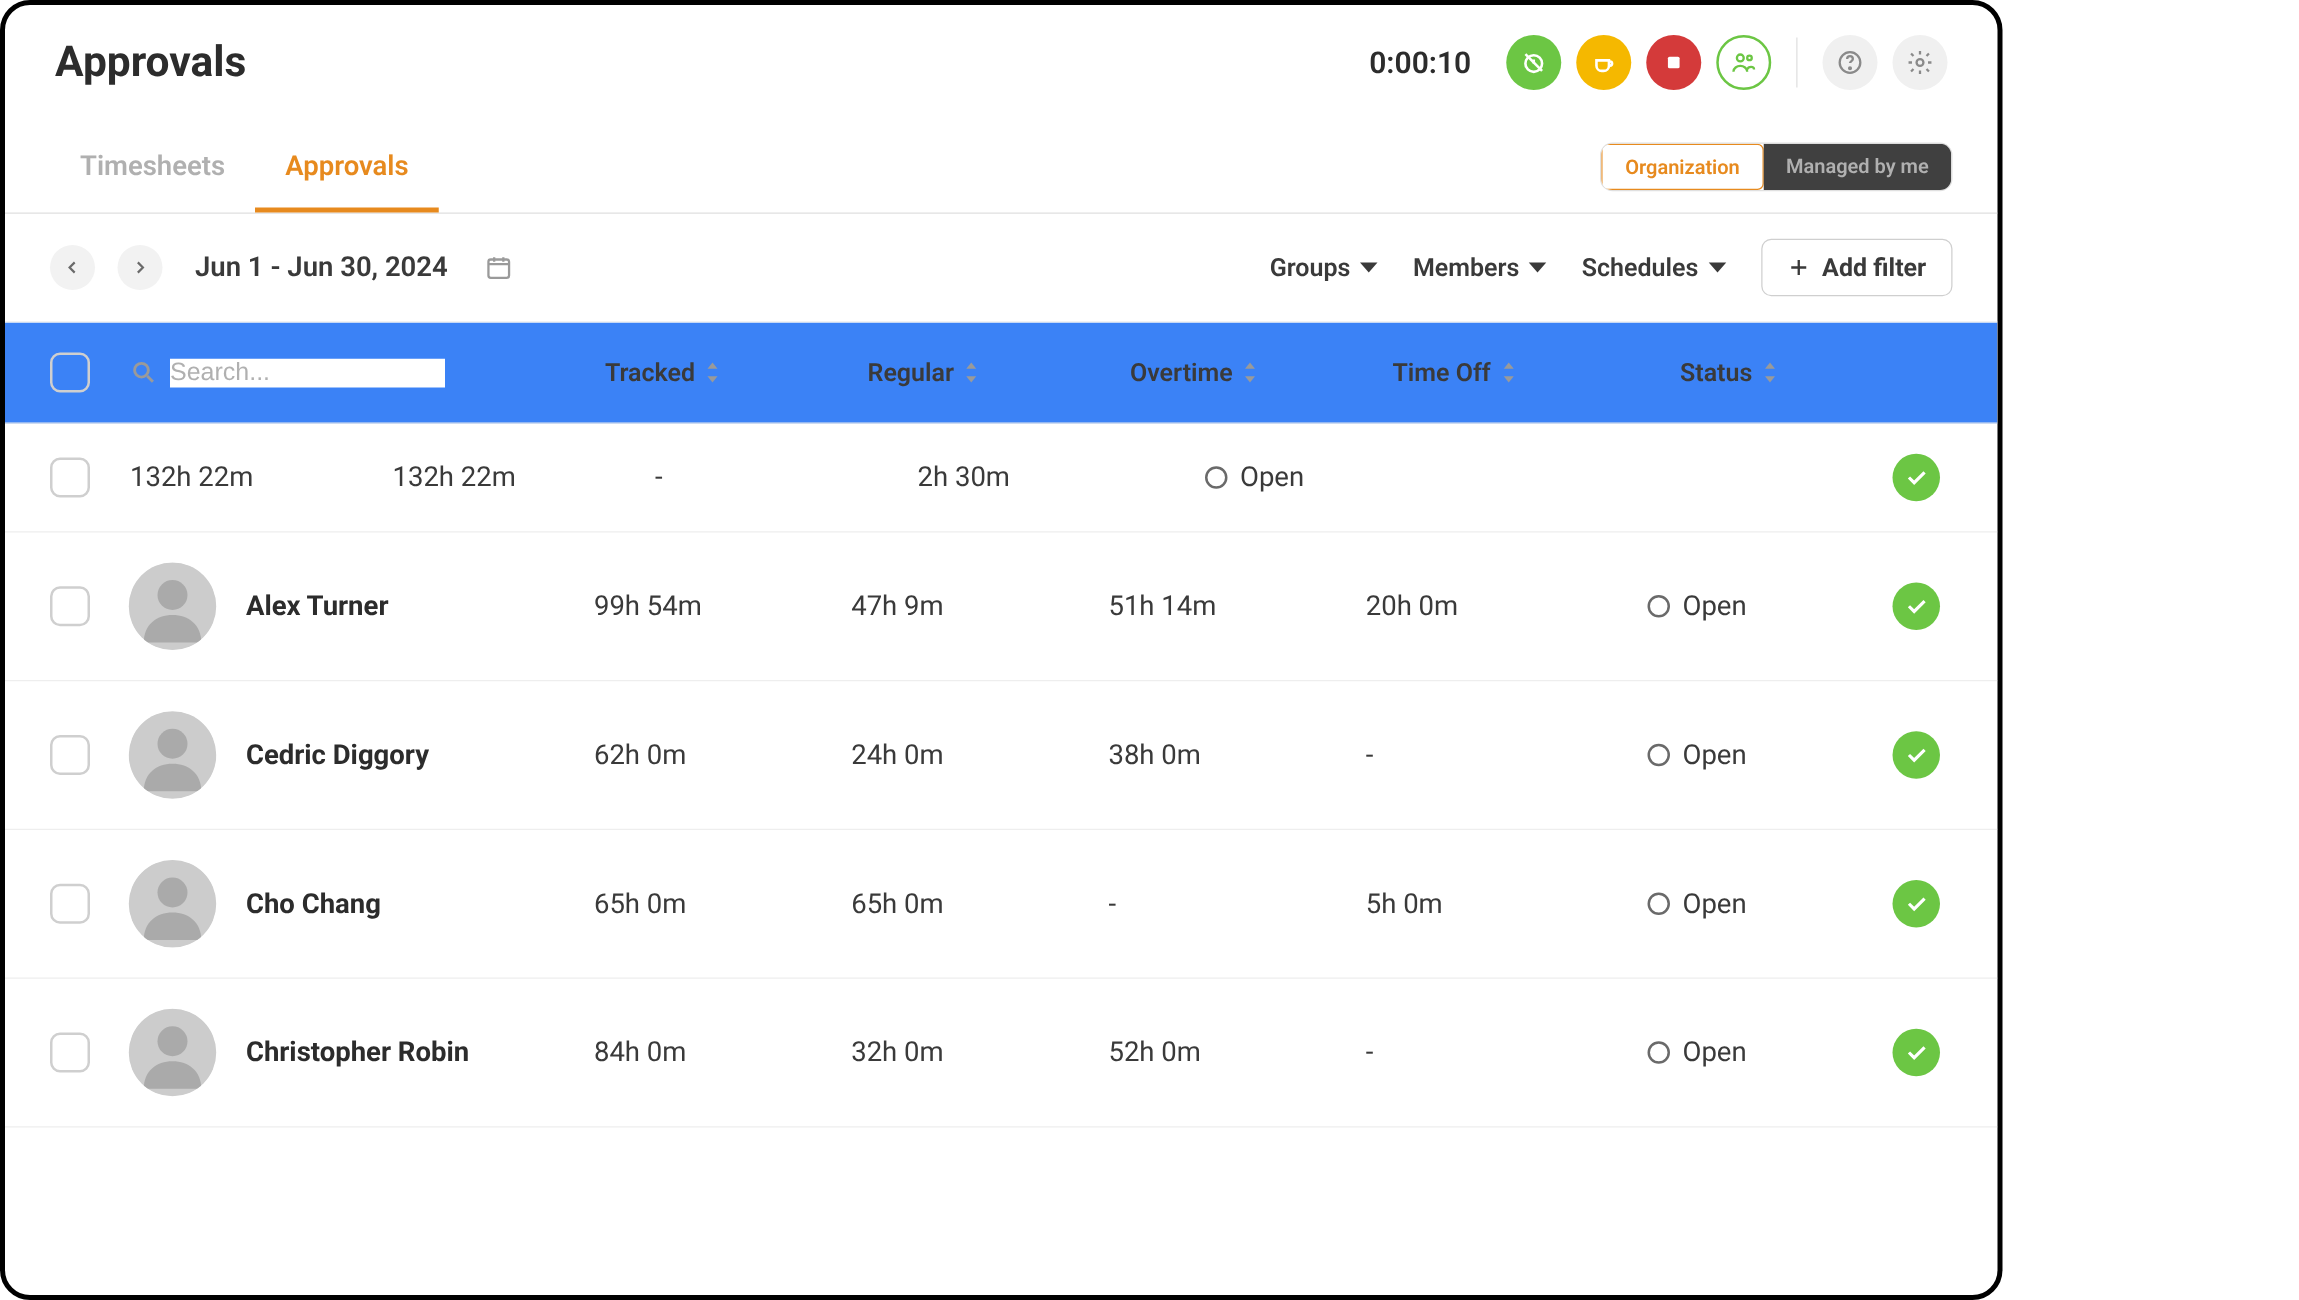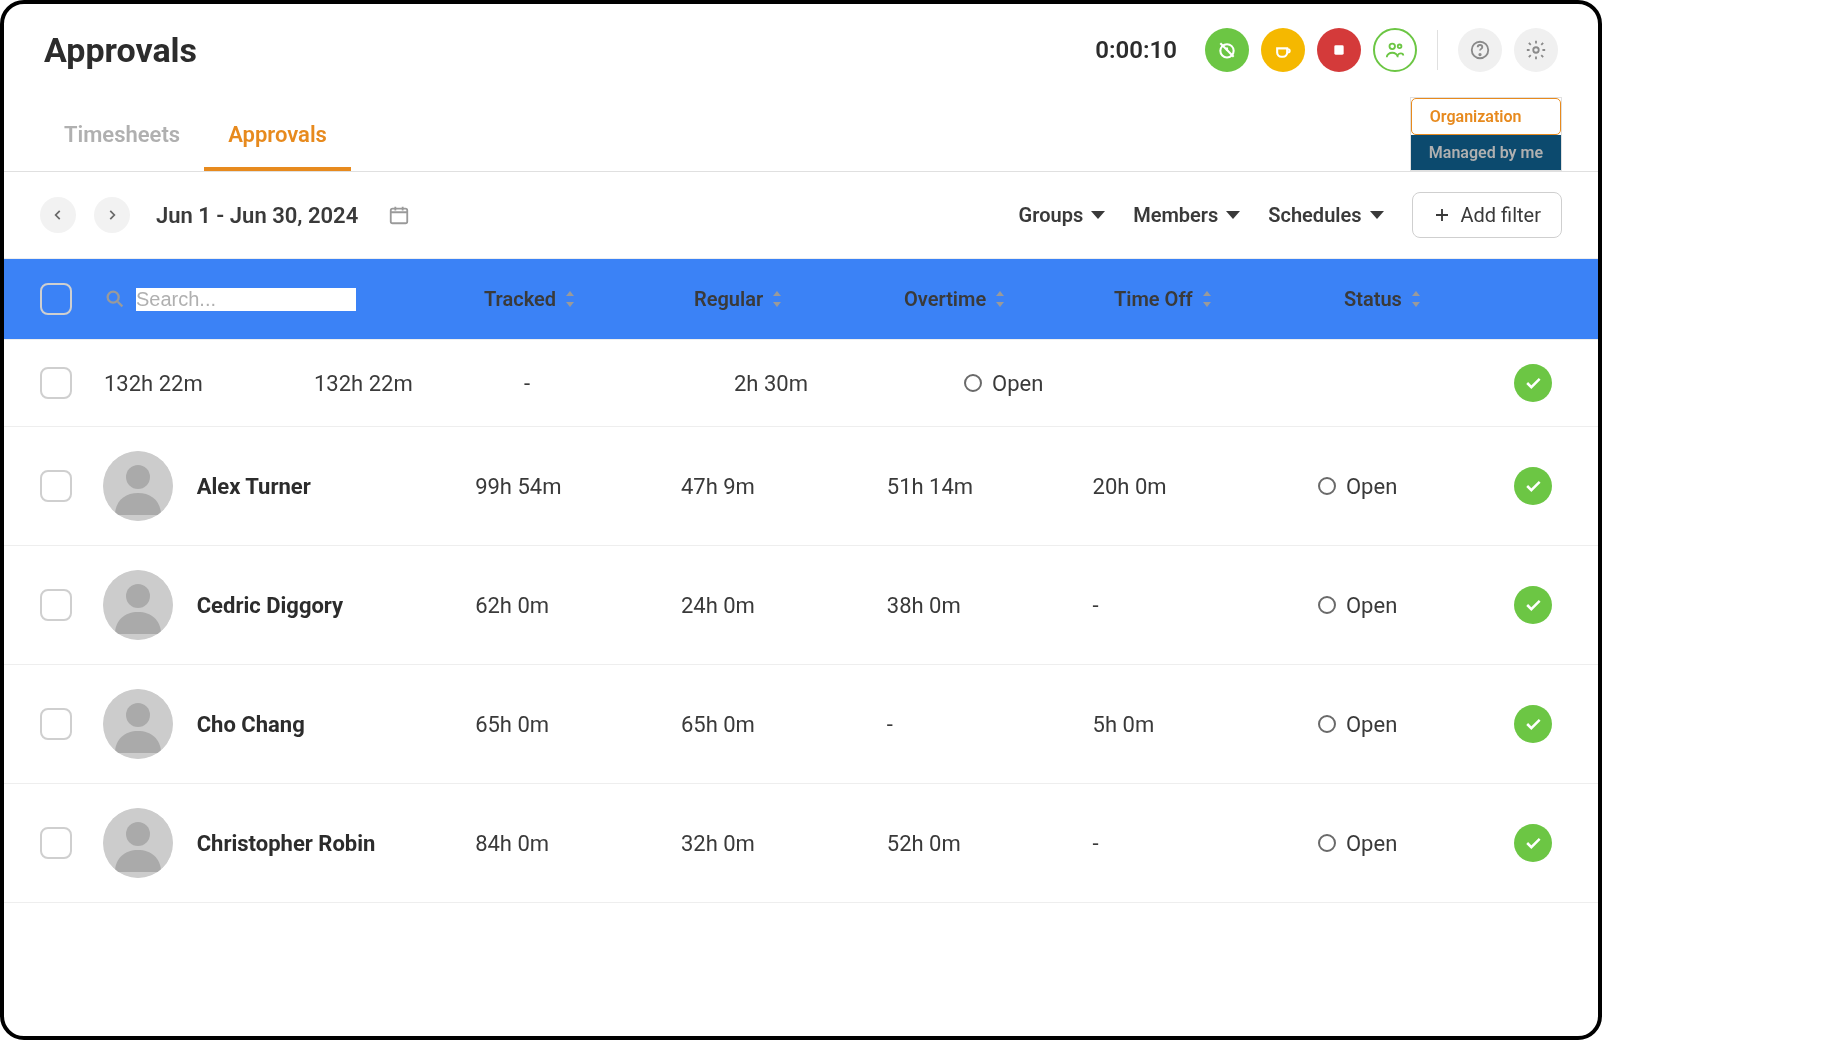--- a/index.html
+++ b/index.html
@@ -16,32 +16,32 @@
 .icon-btn.yellow { background: #f5b800; }
 .icon-btn.red { background: #d43a3a; }
 .icon-btn.outline-green { background: #fff; border: 2px solid #6cc644; }
 .icon-btn.gray { background: #f0f0f0; }
 .divider-v { width: 1px; height: 40px; background: #e0e0e0; margin: 0 8px; }
 
 
 .tabs-row { display: flex; align-items: center; padding: 0 36px; border-bottom: 1px solid #e0e0e0; }
 .tab { padding: 24px 24px 20px; font-size: 22px; font-weight: 600; color: #b0b0b0; cursor: pointer; border-bottom: 4px solid transparent; }
 .tab.active { color: #e78a1e; border-bottom-color: #e78a1e; }
-.scope-toggle { margin-left: auto; display: flex; border: 1px solid #e0e0e0; border-radius: 0; overflow: hidden; flex-direction: column; }
-.scope-btn { padding: 8px 18px; font-size: 16px; font-weight: 600; background: #0c4a6e; color: #b0b0b0; cursor: pointer; }
+.scope-toggle { margin-left: auto; display: flex; border: 1px solid #e0e0e0; border-radius: 10px; overflow: hidden; }
+.scope-btn { padding: 8px 18px; font-size: 16px; font-weight: 600; background: #404040; color: #b0b0b0; cursor: pointer; }
 .scope-btn.active { background: #fff; color: #e78a1e; border: 1.5px solid #e78a1e; border-radius: 5px; }
 
 
 .filter-row { display: flex; align-items: center; padding: 20px 36px; gap: 18px; border-bottom: 1px solid #eee; }
 .nav-btn { width: 36px; height: 36px; border-radius: 50%; background: #f2f2f2; display: flex; align-items: center; justify-content: center; cursor: pointer; }
 .date-range { font-size: 22px; font-weight: 600; color: #3a3a3a; margin-left: 8px; }
 .cal-icon { margin-left: 12px; color: #9a9a9a; cursor: pointer; }
 .filter-right { margin-left: auto; display: flex; align-items: center; gap: 28px; }
 .filter-dd { display: flex; align-items: center; gap: 8px; font-size: 20px; font-weight: 600; color: #3a3a3a; cursor: pointer; }
-.add-filter { display: flex; align-items: center; gap: 10px; padding: 10px 20px; border: 1.5px solid #cfcfcf; border-radius: 8px; font-size: 20px; font-weight: 400; color: #3a3a3a; cursor: pointer; }
+.add-filter { display: flex; align-items: center; gap: 10px; padding: 10px 20px; border: 1.5px solid #cfcfcf; border-radius: 8px; font-size: 20px; font-weight: 700; color: #3a3a3a; cursor: pointer; }
 
 
 .table { flex: 1; overflow-y: auto; }
 .thead { display: flex; align-items: center; padding: 24px 36px; border-bottom: 1px solid #eee; background: #3b82f6; }
 .th, .td { display: flex; align-items: center; }
 .col-check { width: 64px; }
 .col-name { width: 380px; }
 .col-tracked { width: 210px; }
 .col-regular { width: 210px; }
 .col-overtime { width: 210px; }

